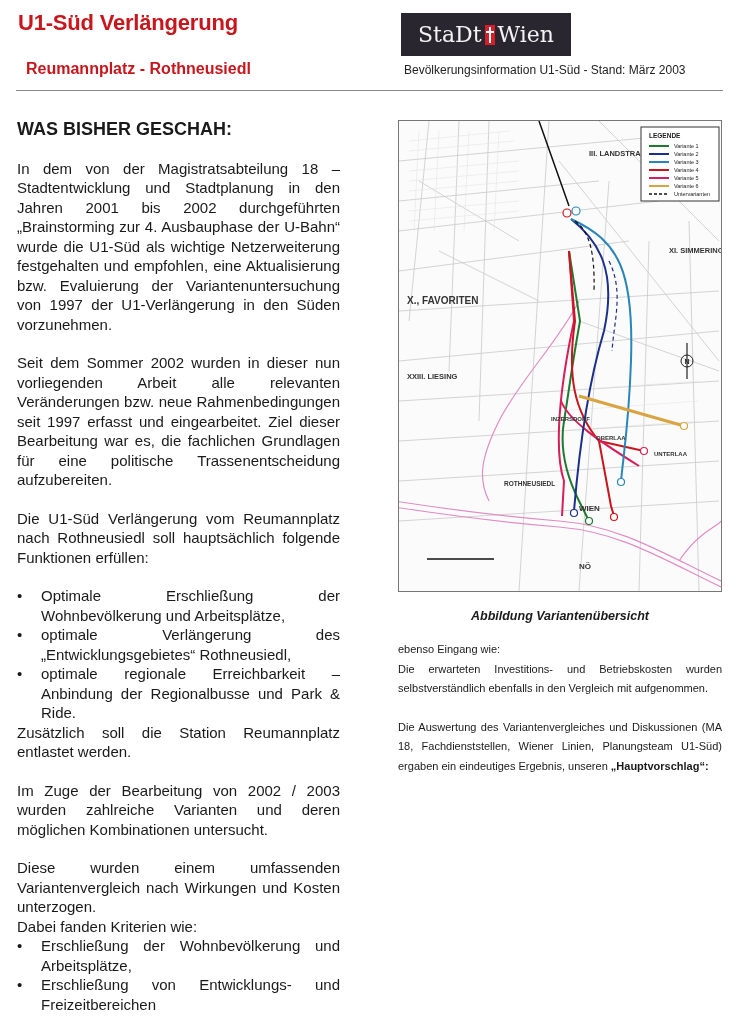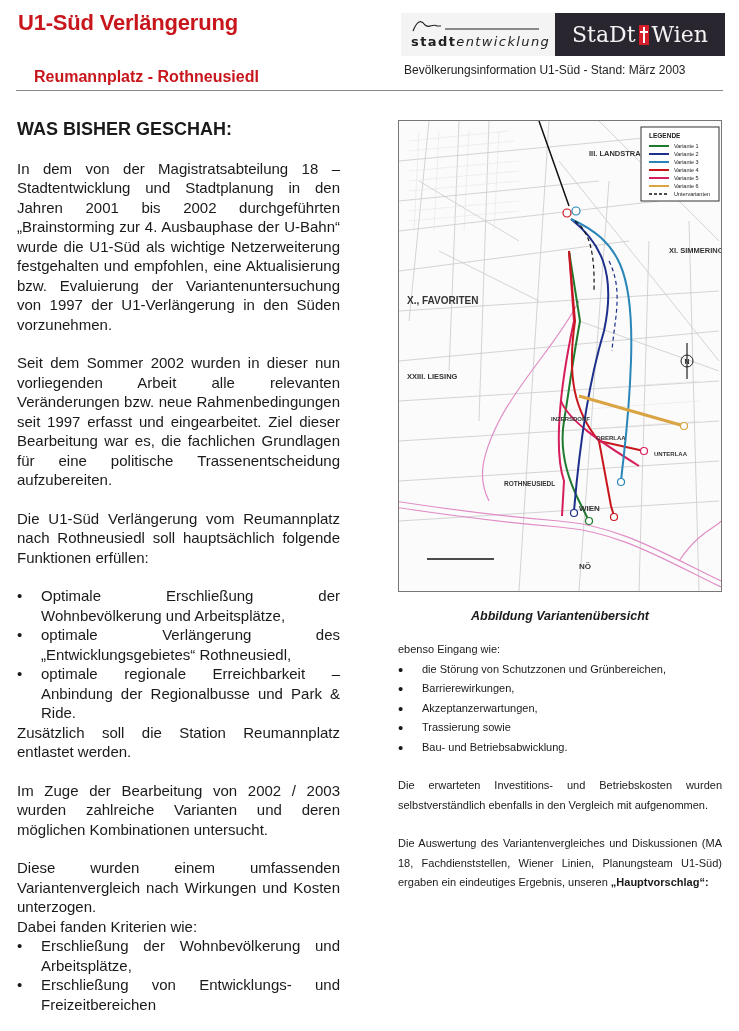--- a/index.html
+++ b/index.html
@@ -1,21 +1,21 @@
 <!DOCTYPE html>
 <html><head>
 <meta charset="utf-8">
 <style>
   html, body { margin: 0; padding: 0; background: #ffffff; }
   body { width: 739px; height: 1031px; position: relative; overflow: hidden;
          font-family: "Liberation Sans", sans-serif; color: #1a1a1a; }
   .title { position: absolute; left: 18px; top: 10px; font-size: 22px; font-weight: bold;
            color: #c8161d; letter-spacing: -0.2px; margin: 0; }
   .subtitle { position: absolute; left: 18px; top: 52px; font-size: 16px; font-weight: bold;
-              color: #c8161d; margin: 16px; }
+              color: #c8161d; margin: 8px; }
   .logos { position: absolute; left: 401px; top: 13px; width: 324px; height: 43px; display: flex; }
   .logo-se { width: 154px; height: 43px; background: #f4f4f4; position: relative; }
   .logo-se svg { position: absolute; left: 10px; top: 4px; }
   .logo-se .se-text { position: absolute; left: 10px; top: 21px; font-size: 13px; letter-spacing: 1.4px;
                       color: #222; font-family: "DejaVu Sans", sans-serif; }
   .logo-se .se-text b { font-weight: bold; }
   .logo-se .se-text i { font-style: italic; }
   .logo-sw { width: 170px; height: 43px; background: #2a2630; color: #f2f2f2; position: relative;
              display: flex; align-items: center; justify-content: center;
              font-family: "DejaVu Serif", serif; font-size: 22px; }
@@ -47,28 +47,20 @@
   .col-right b.hv { font-weight: bold; }
   svg text { font-family: "Liberation Sans", sans-serif; }
 </style>
 </head>
 <body>
 
 <h1 class="title">U1-Süd Verlängerung</h1>
 <div class="subtitle">Reumannplatz - Rothneusiedl</div>
 
 <div class="logos">
-  <div class="logo-se">
-    <svg width="130" height="16" viewBox="0 0 130 16">
-      <path d="M2 14 C6 4, 10 2, 14 8 C18 12, 22 6, 26 9 L30 9 M34 12 L128 12" stroke="#222" stroke-width="1.2" fill="none"></path>
-    </svg>
-    <div class="se-text">
-      <b>stadt</b><i>entwicklung</i>
-    </div>
-  </div>
   <div class="logo-sw">
     <span>StaDt</span>
     <span class="cross"></span>
     <span>Wien</span>
   </div>
 </div>
 <div class="tagline">Bevölkerungsinformation U1-Süd  -  Stand: März 2003</div>
 <div class="rule"></div>
 
 <div class="col-left">
@@ -197,25 +189,18 @@
         <line x1="250" y1="73" x2="270" y2="73" stroke="#111" stroke-width="1.5" stroke-dasharray="3 2"></line>
           <text x="275" y="75">Untervarianten</text>
       </g>
     </g>
   </svg>
 </div>
 <div class="caption">Abbildung Variantenübersicht</div>
 
 <div class="col-right">
   <p class="tight">ebenso Eingang wie:</p>
-  <ul class="bul mb19">
-    <li>die Störung von Schutzzonen und Grünbereichen,</li>
-    <li>Barrierewirkungen,</li>
-    <li>Akzeptanzerwartungen,</li>
-    <li>Trassierung sowie</li>
-    <li>Bau- und Betriebsabwicklung.</li>
-  </ul>
   <p>Die erwarteten Investitions- und Betriebskosten wurden selbstverständlich ebenfalls in den Vergleich mit aufgenommen.</p>
   <p class="tight">
     <span>Die Auswertung des Variantenvergleiches und Diskussionen (MA 18, Fachdienststellen, Wiener Linien, Planungsteam U1-Süd) ergaben ein eindeutiges Ergebnis, unseren</span>
     <b class="hv">„Hauptvorschlag“:</b>
   </p>
 </div>
 
 </body></html>

